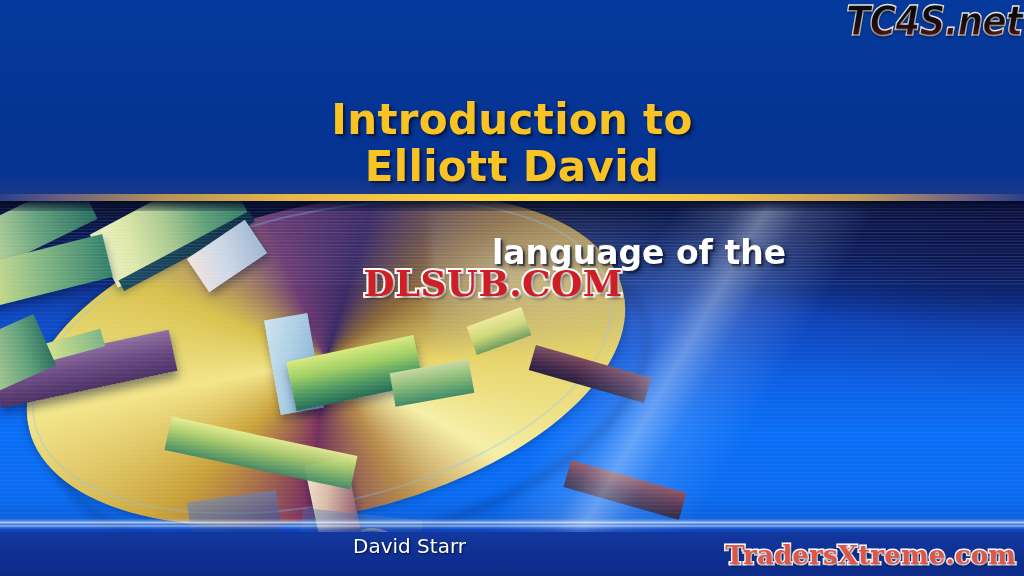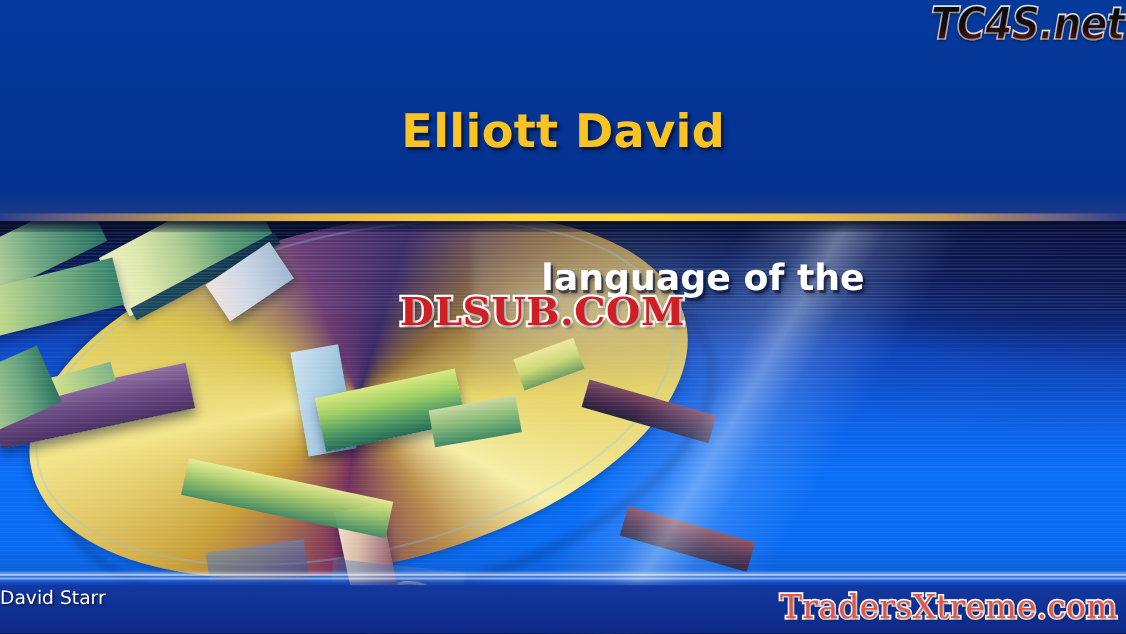--- a/index.html
+++ b/index.html
@@ -172,21 +172,22 @@
   }
   .subtitle{
     position:absolute;left:492px;top:229px;width:420px;
     font-size:33px;font-weight:bold;line-height:1.43;
     color:#ffffff;
     text-shadow:2px 2px 0 rgba(8,18,60,.55), 3px 3px 5px rgba(0,0,0,.45);
   }
   .subtitle .accent{color:#b2dbf2;}
   .author{
     position:absolute;left:0;top:534px;width:819px;
-    font-size:17px;color:#ffffff;
+    text-align:center;
+    font-size:20px;color:#ffffff;
     text-shadow:1px 1px 2px rgba(0,0,0,.70);
   }
 
   
   .logo-tc4s{
     position:absolute;right:2px;top:-3px;
     font-family:"DejaVu Sans","Liberation Sans",sans-serif;
     font-size:41px;font-weight:bold;font-style:italic;
     letter-spacing:-1px;
     transform:scaleX(.88);
@@ -194,21 +195,21 @@
     background:linear-gradient(180deg,#0b0b12 0%,#14121c 38%,#3a1418 62%,#7b2a22 82%,#b6554a 100%);
     -webkit-background-clip:text;background-clip:text;
     color:transparent;
     -webkit-text-stroke:1.5px rgba(255,255,255,.92);
     paint-order:stroke fill;
     text-shadow:0 2px 3px rgba(0,0,0,.45);
   }
   .logo-tx{
     position:absolute;right:8px;bottom:6px;
     font-family:"DejaVu Serif","Liberation Serif",serif;
-    font-size:30px;font-weight:normal;
+    font-size:26px;font-weight:bold;
     letter-spacing:.2px;
     color:#e0554a;
     -webkit-text-stroke:3px #ffffff;
     paint-order:stroke fill;
     text-shadow:1px 2px 3px rgba(0,0,0,.45);
   }
   .watermark{
     position:absolute;left:366px;top:263px;
     font-family:"DejaVu Serif","Liberation Serif",serif;
     font-size:35px;font-weight:bold;
@@ -221,20 +222,21 @@
   }
 </style>
 </head>
 <body>
 
 <div id="slide">
 
   <div class="top-band"></div>
 
   <div class="title">
+    <div>Introduction to</div>
     <div>Elliott David</div>
   </div>
 
   <div class="lower">
 
     <div class="lower-navy2"></div>
     <div class="lower-navy"></div>
 
     <div class="art">
 

